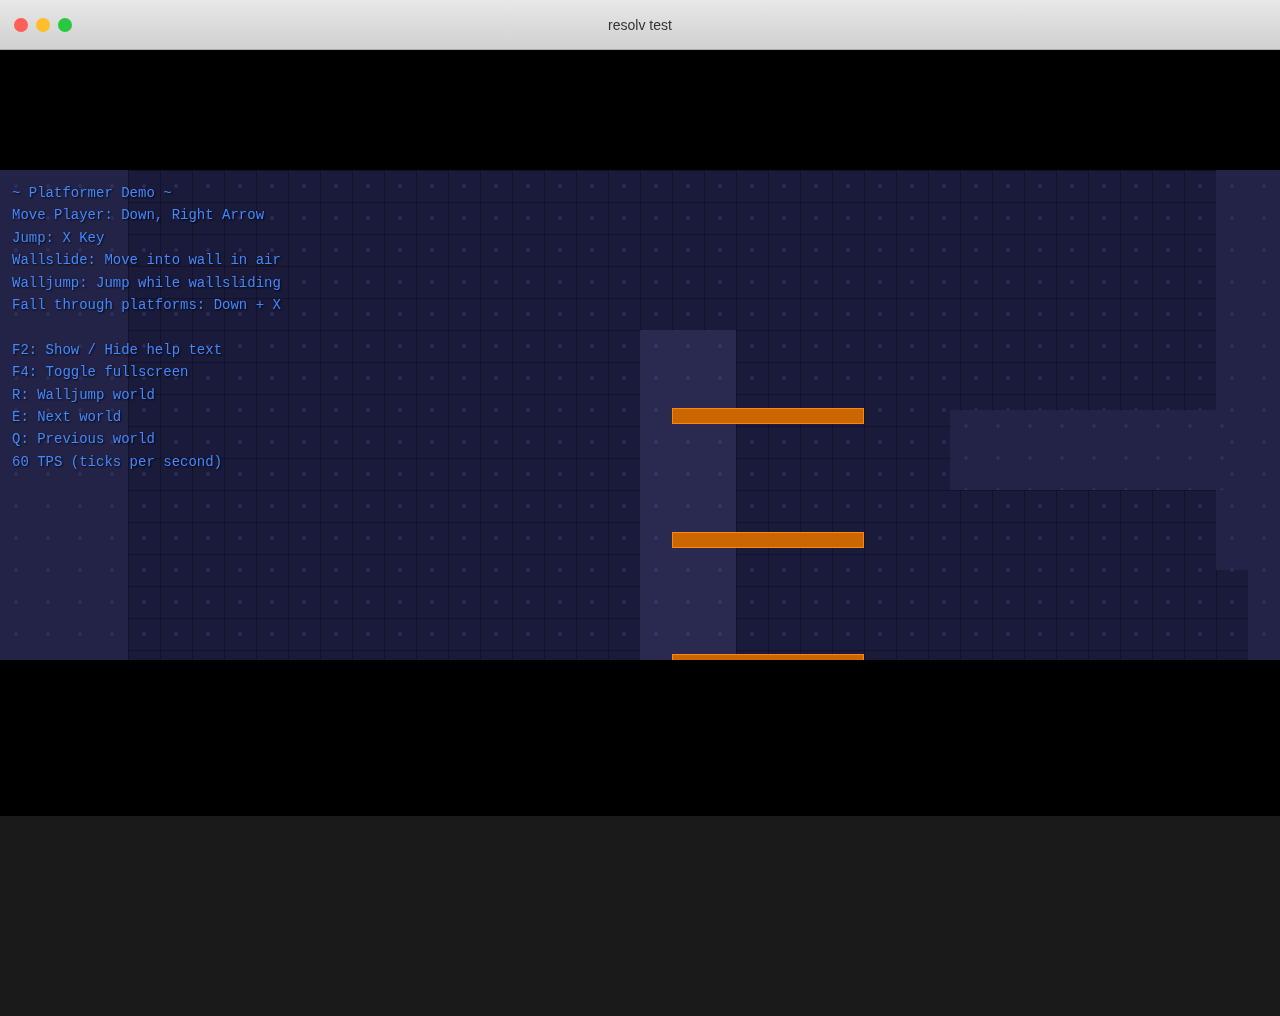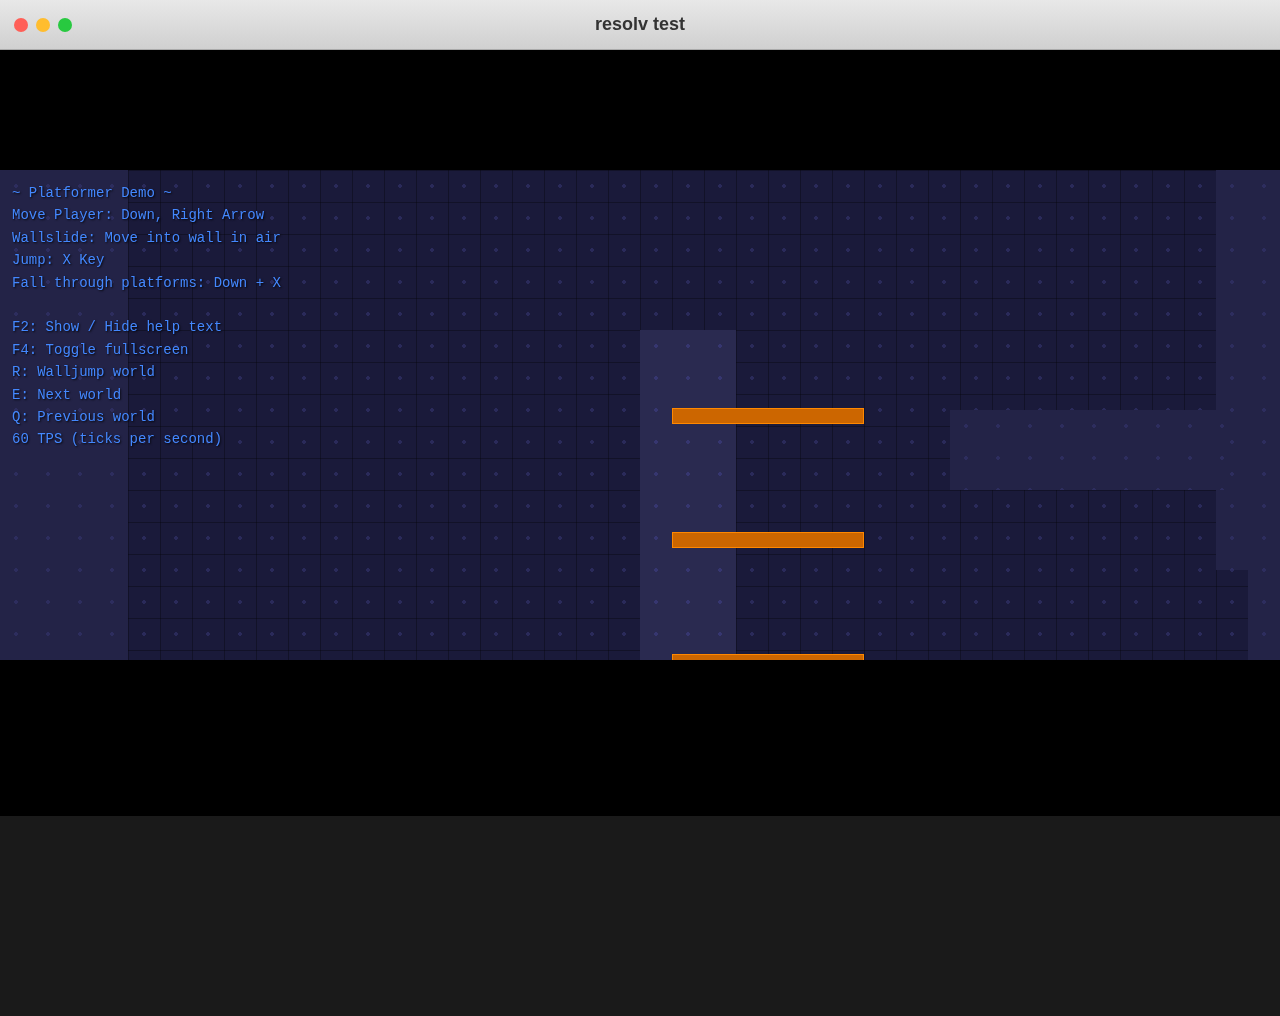--- a/index.html
+++ b/index.html
@@ -16,22 +16,22 @@
       width: 1280px;
       height: 50px;
       background: linear-gradient(to bottom, #e8e8e8, #d0d0d0);
       display: flex;
       align-items: center;
       justify-content: center;
       position: relative;
       border-bottom: 1px solid #aaa;
     }
     .titlebar-title {
-      font-size: 18px;
-      font-weight: 700;
+      font-size: 14px;
+      font-weight: 400;
       color: #333;
       font-family: -apple-system, BlinkMacSystemFont, sans-serif;
     }
     .window-controls {
       position: absolute;
       left: 14px;
       display: flex;
       gap: 8px;
       align-items: center;
     }
@@ -177,22 +177,23 @@
 
   <div class="orange-platform" style="left:250px; top:510px; width:250px; height:16px;"></div>
 
   <div class="orange-platform" style="left:672px; top:608px; width:192px; height:16px;"></div>
 
   <div class="player" style="left:56px; top:590px;"></div>
 
   <div class="hud-text">
     <span class="line">~ Platformer Demo ~</span>
     <span class="line">Move Player: Down, Right Arrow</span>
+    <span class="line">Jump: X Key</span>
     <span class="line">Wallslide: Move into wall in air</span>
-    <span class="line">Jump: X Key</span>
+    <span class="line">Walljump: Jump while wallsliding</span>
     <span class="line">Fall through platforms: Down + X</span>
     <span class="line">&nbsp;</span>
     <span class="line">F2: Show / Hide help text</span>
     <span class="line">F4: Toggle fullscreen</span>
     <span class="line">R: Walljump world</span>
     <span class="line">E: Next world</span>
     <span class="line">Q: Previous world</span>
     <span class="line">60 TPS (ticks per second)</span>
   </div>
 </div>

